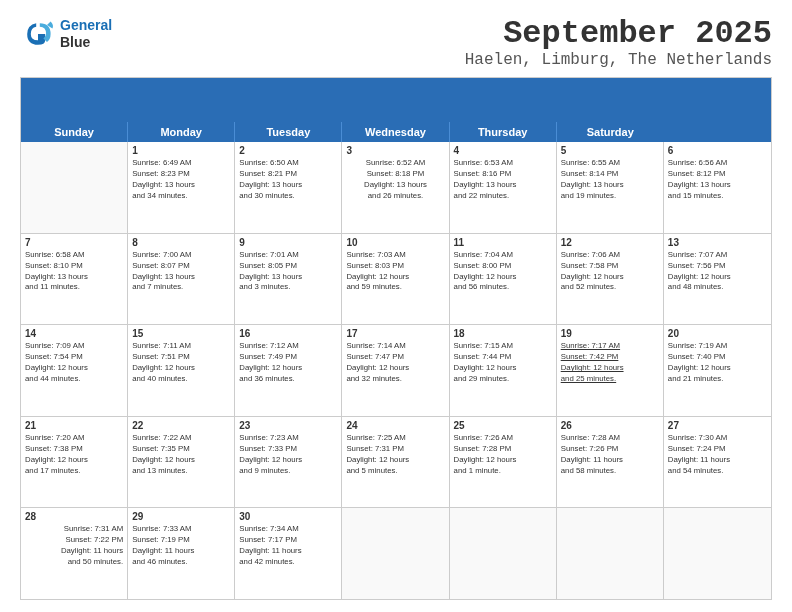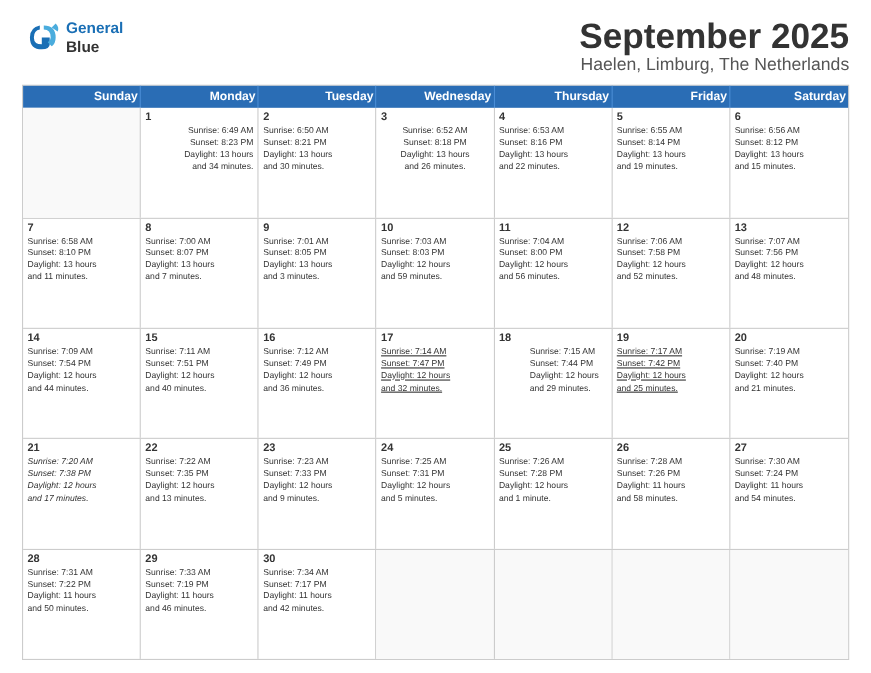--- a/index.html
+++ b/index.html
@@ -34,20 +34,21 @@
       color: #333;
       line-height: 1.2;
     }
     .logo-blue { color: #1a6fb5; }
     .logo-icon {
       width: 36px;
       height: 36px;
     }
     .title-block {
       text-align: right;
+      font-family: Liberation Mono, monospace;
     }
     .month-title {
       font-size: 32px;
       font-weight: bold;
       color: #333;
       line-height: 1.1;
     }
     .location-title {
       font-size: 16px;
       color: #555;
@@ -60,23 +61,24 @@
     }
     .cal-header {
       display: grid;
       grid-template-columns: repeat(7, 1fr);
       background: #2a6db5;
     }
     .cal-header-cell {
       color: #fff;
       font-size: 11px;
       font-weight: bold;
-      text-align: right;
+      text-align: center;
       padding: 4px 2px;
       border-right: 1px solid #4a8dd5;
+      margin-top: 44px;
     }
     .cal-header-cell:last-child { border-right: none; }
     .cal-body {
       flex: 1;
       display: flex;
       flex-direction: column;
     }
     .cal-row {
       display: grid;
       grid-template-columns: repeat(7, 1fr);
@@ -129,29 +131,28 @@
     </div>
   </div>
 
   <div class="calendar">
     <div class="cal-header">
     <div class="cal-header-cell">Sunday</div>
         <div class="cal-header-cell">Monday</div>
         <div class="cal-header-cell">Tuesday</div>
         <div class="cal-header-cell">Wednesday</div>
         <div class="cal-header-cell">Thursday</div>
-        <div class="cal-header-cell">Friday</div>
         <div class="cal-header-cell">Saturday</div>
       </div>
     <div class="cal-body">
     <div class="cal-row">
           <div class="cal-cell empty"></div>
           <div class="cal-cell">
             <div class="day-num">1</div>
-            <div class="day-info" style="white-space: pre-line; text-align: right;">Sunrise: 6:49 AM
+            <div class="day-info" style="white-space: pre-line;">Sunrise: 6:49 AM
 Sunset: 8:23 PM
 Daylight: 13 hours
 and 34 minutes.</div>
           </div>
           <div class="cal-cell">
             <div class="day-num">2</div>
             <div class="day-info" style="white-space: pre-line;">Sunrise: 6:50 AM
 Sunset: 8:21 PM
 Daylight: 13 hours
 and 30 minutes.</div>
@@ -253,28 +254,28 @@
           </div>
           <div class="cal-cell">
             <div class="day-num">16</div>
             <div class="day-info" style="white-space: pre-line;">Sunrise: 7:12 AM
 Sunset: 7:49 PM
 Daylight: 12 hours
 and 36 minutes.</div>
           </div>
           <div class="cal-cell">
             <div class="day-num">17</div>
-            <div class="day-info" style="white-space: pre-line; text-decoration: underline;">Sunrise: 7:14 AM
+            <div class="day-info" style="white-space: pre-line;">Sunrise: 7:14 AM
 Sunset: 7:47 PM
 Daylight: 12 hours
 and 32 minutes.</div>
           </div>
           <div class="cal-cell">
             <div class="day-num">18</div>
-            <div class="day-info" style="white-space: pre-line; margin-left: 28px;">Sunrise: 7:15 AM
+            <div class="day-info" style="white-space: pre-line;">Sunrise: 7:15 AM
 Sunset: 7:44 PM
 Daylight: 12 hours
 and 29 minutes.</div>
           </div>
           <div class="cal-cell">
             <div class="day-num">19</div>
             <div class="day-info" style="white-space: pre-line; text-decoration: underline;">Sunrise: 7:17 AM
 Sunset: 7:42 PM
 Daylight: 12 hours
 and 25 minutes.</div>
@@ -283,21 +284,21 @@
             <div class="day-num">20</div>
             <div class="day-info" style="white-space: pre-line;">Sunrise: 7:19 AM
 Sunset: 7:40 PM
 Daylight: 12 hours
 and 21 minutes.</div>
           </div>
         </div>
         <div class="cal-row">
           <div class="cal-cell">
             <div class="day-num">21</div>
-            <div class="day-info" style="white-space: pre-line; font-style: italic;">Sunrise: 7:20 AM
+            <div class="day-info" style="white-space: pre-line;">Sunrise: 7:20 AM
 Sunset: 7:38 PM
 Daylight: 12 hours
 and 17 minutes.</div>
           </div>
           <div class="cal-cell">
             <div class="day-num">22</div>
             <div class="day-info" style="white-space: pre-line;">Sunrise: 7:22 AM
 Sunset: 7:35 PM
 Daylight: 12 hours
 and 13 minutes.</div>
@@ -334,21 +335,21 @@
             <div class="day-num">27</div>
             <div class="day-info" style="white-space: pre-line;">Sunrise: 7:30 AM
 Sunset: 7:24 PM
 Daylight: 11 hours
 and 54 minutes.</div>
           </div>
         </div>
         <div class="cal-row">
           <div class="cal-cell">
             <div class="day-num">28</div>
-            <div class="day-info" style="white-space: pre-line;">Sunrise: 7:31 AM
+            <div class="day-info" style="white-space: pre-line; text-align: right;">Sunrise: 7:31 AM
 Sunset: 7:22 PM
 Daylight: 11 hours
 and 50 minutes.</div>
           </div>
           <div class="cal-cell">
             <div class="day-num">29</div>
             <div class="day-info" style="white-space: pre-line;">Sunrise: 7:33 AM
 Sunset: 7:19 PM
 Daylight: 11 hours
 and 46 minutes.</div>

